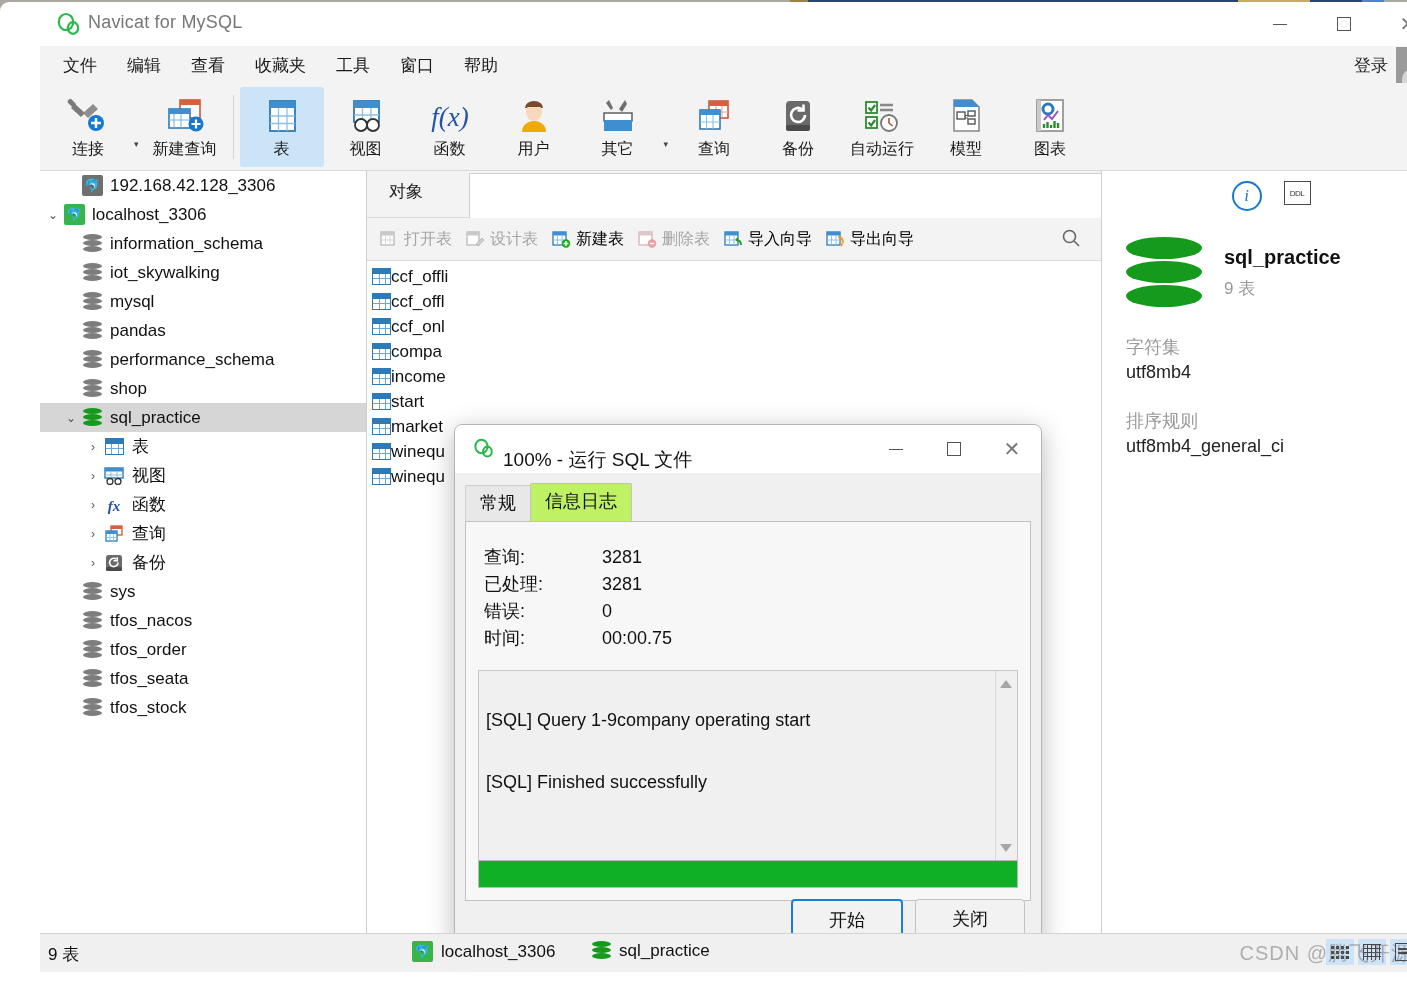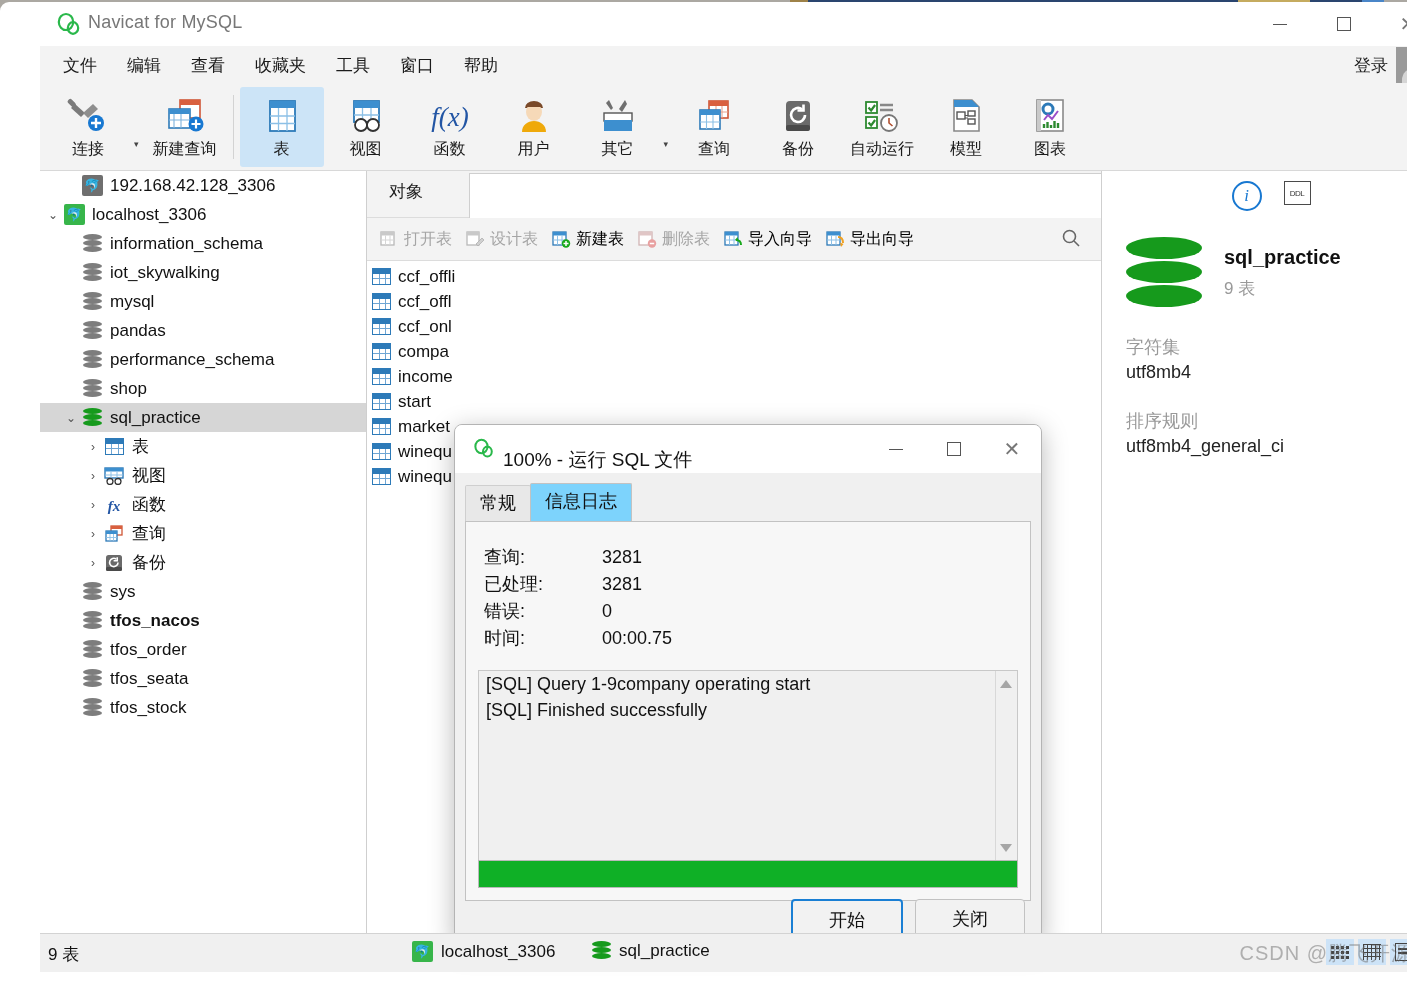--- a/index.html
+++ b/index.html
@@ -90,21 +90,21 @@
   .main{position:absolute;left:327px;top:0;right:339px;height:762px;background:#fff;}
   .obj-bar{height:46px;background:#f3f3f3;position:relative;border-bottom:1px solid #dcdcdc;}
   .obj-tab{position:absolute;left:22px;top:9px;font-size:17px;color:#1b1b1b;}
   .obj-search{position:absolute;left:102px;top:2px;width:636px;height:42px;background:#fff;border:1px solid #cfcfcf;}
   .act-bar{height:42px;background:#f3f3f3;position:relative;border-bottom:1px solid #dcdcdc;display:flex;align-items:center;padding-left:8px;gap:4px;}
   .act-btn{display:flex;align-items:center;gap:5px;font-size:16px;padding:3px 5px;border-radius:3px;cursor:default;}
   .act-btn.disabled{color:#a5a5a5;}
   .act-ico{width:19px;height:17px;position:relative;}
   .srch-ico{position:absolute;right:20px;top:10px;color:#666;font-size:18px;}
   .tbl-list{position:relative;background:#fff;height:672px;overflow:hidden;padding-top:3px;}
-  .tbl-row{height:25px;display:flex;align-items:center;font-size:17px;color:#111;padding-left:5px;gap:7px;cursor:default;}
+  .tbl-row{height:25px;display:flex;align-items:center;font-size:17px;color:#111;padding-left:5px;cursor:default;}
 
   .rightpanel{position:absolute;right:0;top:0;width:338px;height:762px;background:#fff;
     border-left:1px solid #cfcfcf;overflow:hidden;}
   .rp-icons{display:flex;justify-content:center;gap:22px;padding-top:10px;}
   .info-ico{width:26px;height:26px;border-radius:50%;border:2px solid #1878d1;color:#1878d1;
     display:flex;align-items:center;justify-content:center;font-size:17px;font-style:italic;
     font-family:"Liberation Serif",serif;cursor:pointer;}
   .ddl-ico{width:25px;height:22px;border:1.6px solid #4a4a4a;display:flex;align-items:center;
     justify-content:center;font-size:8px;color:#333;letter-spacing:-.5px;cursor:pointer;}
   .rp-head{display:flex;align-items:center;gap:22px;padding:26px 0 0 24px;}
@@ -143,28 +143,28 @@
     border:1px solid #b4b4b4;border-radius:8px;box-shadow:0 6px 26px rgba(0,0,0,.28);overflow:hidden;}
   .m-title{height:48px;background:#ffffff;position:relative;}
   .m-logo{position:absolute;left:18px;top:13px;width:22px;height:22px;}
   .m-ttxt{position:absolute;left:48px;top:22px;font-size:19px;color:#111;}
   .m-btns{position:absolute;right:0;top:0;height:48px;display:flex;}
   .m-btn{width:58px;height:48px;display:flex;align-items:center;justify-content:center;color:#333;}
   .m-body{position:relative;height:468px;background:#f0f0f0;padding:0;}
   .tabstrip{position:relative;height:34px;margin:14px 0 0 10px;display:flex;align-items:flex-end;}
   .tab{padding:5px 14px 6px;font-size:18px;color:#111;background:#e8e8e8;border:1px solid #cfcfcf;
     border-bottom:none;border-radius:2px 2px 0 0;cursor:default;margin-right:-1px;}
-  .tab.active{background:#7dd3fc;border-color:#c2c2c2;padding-bottom:8px;z-index:2;}
+  .tab.active{background:#bef264;border-color:#c2c2c2;padding-bottom:8px;z-index:2;}
   .panel{margin:0 10px;background:#f7f7f7;border:1px solid #c2c2c2;height:380px;position:relative;box-sizing:border-box;}
   .stats{padding:22px 0 0 18px;}
   .stat-row{display:flex;font-size:18px;color:#111;line-height:27px;}
   .stat-lab{width:118px;}
   .logbox{position:absolute;left:12px;top:148px;right:12px;height:190px;background:#f0f0f0;
     border:1px solid #c8c8c8;overflow:hidden;}
-  .log-line{font-size:18px;color:#111;padding-left:7px;line-height:26px;white-space:nowrap;}
+  .log-line{font-size:18px;color:#111;padding-left:7px;line-height:26px;white-space:nowrap;margin-top:36px;}
   .log-sb{position:absolute;right:0;top:0;width:21px;height:100%;background:#f0f0f0;border-left:1px solid #d8d8d8;}
   .log-arrow{position:absolute;left:4px;width:0;height:0;border-left:6px solid transparent;
     border-right:6px solid transparent;cursor:pointer;}
   .log-arrow.up{top:9px;border-bottom:8px solid #a6a6a6;}
   .log-arrow.dn{bottom:9px;border-top:8px solid #a6a6a6;}
   .progress{position:absolute;left:12px;bottom:12px;right:12px;height:26px;background:#fff;border:1px solid #b9b9b9;}
   .progress .bar{height:100%;background:#0fb026;}
   .m-actions{position:absolute;right:16px;bottom:14px;display:flex;gap:12px;}
   .dlg-btn{width:108px;height:38px;font-size:18px;color:#111;background:#f2f2f2;border:1px solid #c2c2c2;
     border-radius:4px;display:flex;align-items:center;justify-content:center;cursor:pointer;}
@@ -518,21 +518,21 @@
       <div class="tree-row" style="padding-left:40px;">
         <span class="t-ico">
             <span class="cyl grey">
               <i></i>
               <i></i>
               <i></i>
             </span>
           </span>
         <span>sys</span>
       </div>
-      <div class="tree-row" style="padding-left:40px;font-weight:bold;">
+      <div class="tree-row" style="padding-left:40px;">
         <span class="t-ico">
             <span class="cyl grey">
               <i></i>
               <i></i>
               <i></i>
             </span>
           </span>
         <span>tfos_nacos</span>
       </div>
       <div class="tree-row" style="padding-left:40px;">

